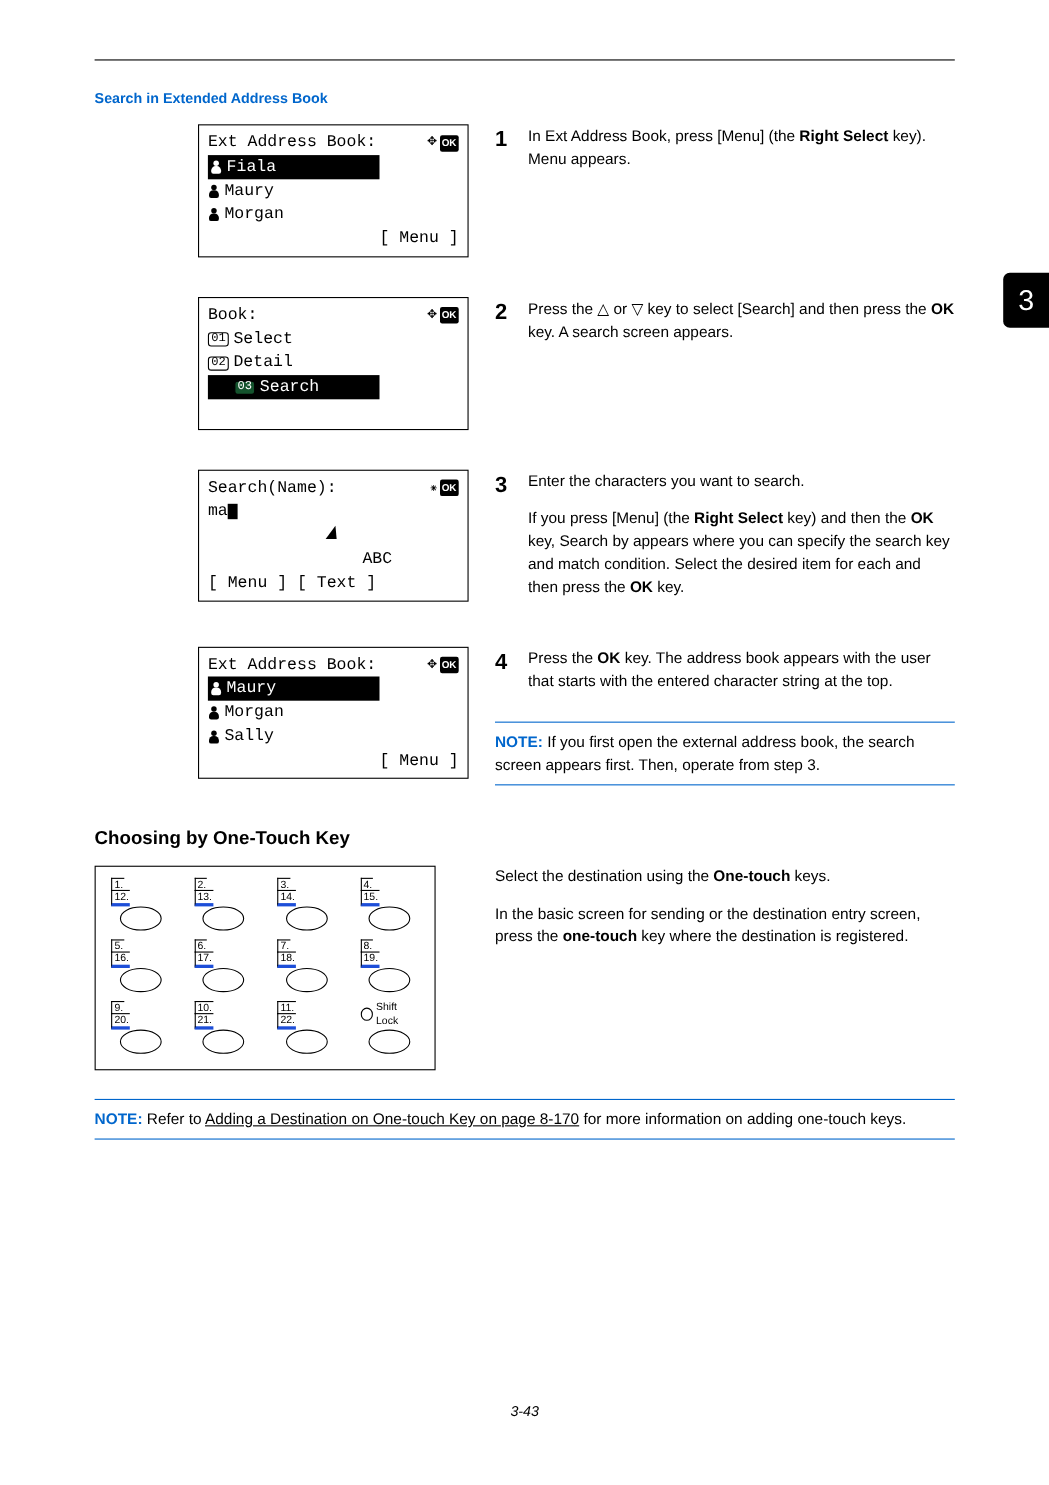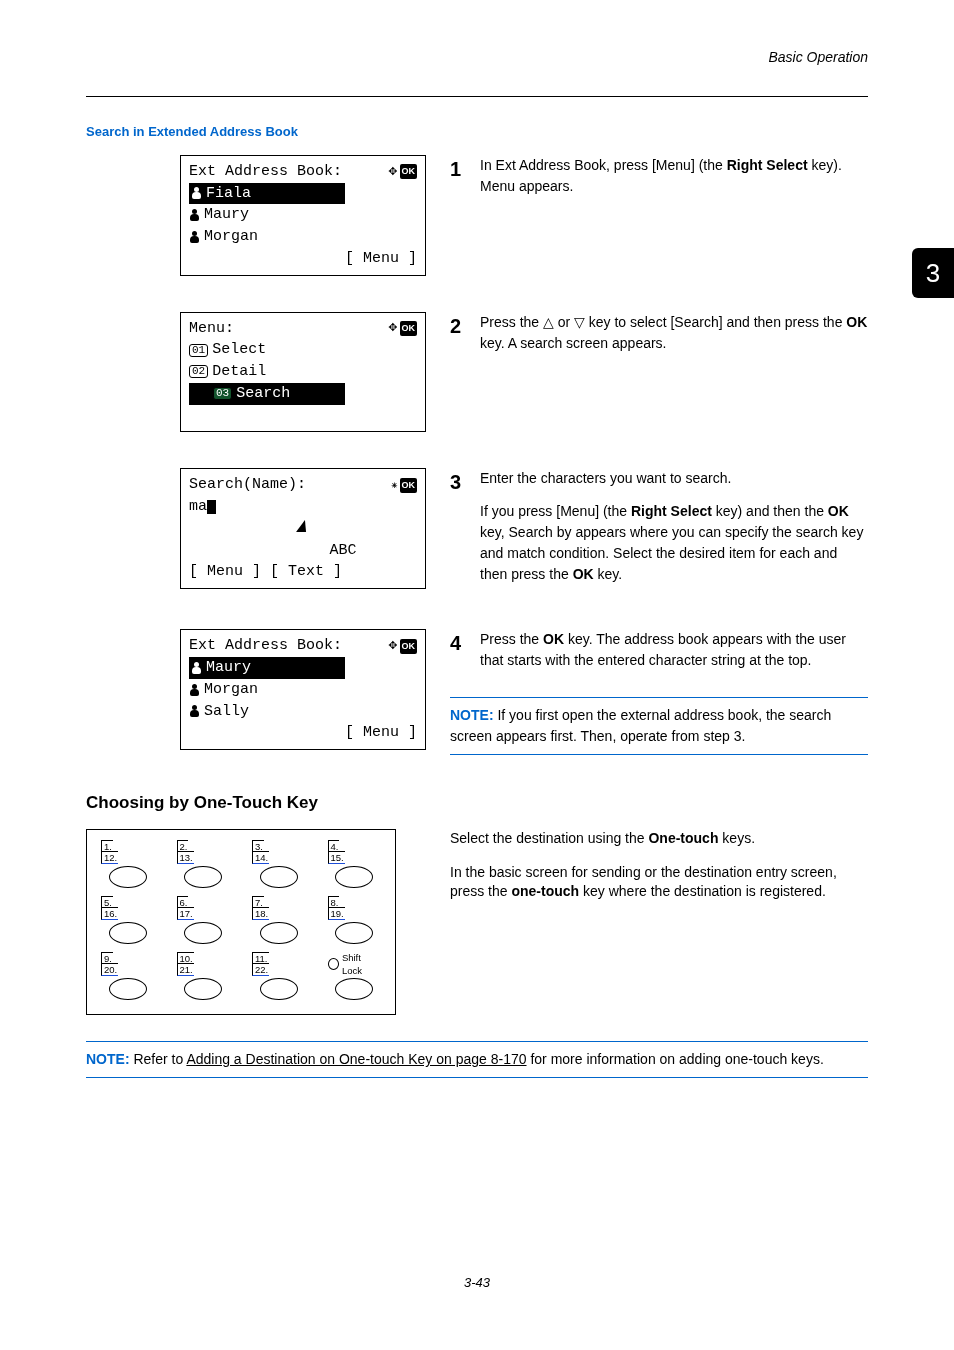--- a/index.html
+++ b/index.html
@@ -124,41 +124,40 @@
   .keypad-box {
     border: 1px solid #000;
     width: 310px;
     padding: 10px 14px 14px 14px;
     margin-left: 0;
     font-family: Arial, sans-serif;
   }
   .kp-row { display: flex; gap: 22px; margin-bottom: 2px; }
   .kp-label-group { position: relative; width: 54px; height: 24px; font-size: 9.5px; }
   .kp-top { position: absolute; top: 0; left: 0; border-top: 1px solid #000; border-left: 1px solid #000; padding: 0 1px 0 2px; line-height: 11px; }
-  .kp-bot { position: absolute; top: 11px; left: 0; border-top: 1px solid #000; border-left: 1px solid #000; border-bottom: 1px solid #1d4ed8; padding: 0 1px 0 2px; line-height: 11px; }
+  .kp-bot { position: absolute; top: 11px; left: 0; border-top: 1px solid #000; border-left: 1px solid #000; border-bottom: 3px solid #1d4ed8; padding: 0 1px 0 2px; line-height: 11px; }
   .kp-btn-row { display: flex; gap: 22px; margin-bottom: 8px; }
   .kp-btn-wrap { width: 54px; display:flex; justify-content:center;}
   .kp-btn {
     width: 38px; height: 22px;
     border: 1px solid #000;
     border-radius: 50%;
   }
   .kp-side { font-size: 9.5px; display:flex; align-items:center; }
   .kp-side-circle { width: 12px; height: 12px; border: 1px solid #000; border-radius: 50%; margin-right: 3px; }
   .footer-pg { text-align: center; font-style: italic; font-size: 13px; position: absolute; bottom: 58px; left: 0; right: 0; }
   .hr-thin { border: none; border-top: 1px solid #000; margin: 6px 0 26px 0; }
   .cursor-block { display: inline-block; width: 9px; height: 14px; background: #000; vertical-align: middle; }
   .signal-icon { display:inline-block; width:0; height:0; border-left:5px solid transparent; border-right:5px solid transparent; border-bottom:12px solid #000; transform: skewX(-18deg); margin: 0 auto;}
   .lcd-center { text-align:center; }
 </style>
 </head>
 <body>
 
 <div class="page">
-  <div class="header-right">Basic Operation</div>
   <hr class="hr-thin">
 
   <div class="section-link">Search in Extended Address Book</div>
 
   <div class="two-col">
     <div class="left-col">
       <div class="lcd">
         <div class="lcd-title">
           <span>Ext Address Book:</span>
           <span class="nav-ok">
@@ -181,21 +180,21 @@
           <p><span>In Ext Address Book, press [Menu] (the </span><b>Right Select</b><span> key). Menu appears.</span></p>
         </div>
       </div>
     </div>
   </div>
 
   <div class="two-col">
     <div class="left-col">
       <div class="lcd">
         <div class="lcd-title">
-          <span>Menu:</span>
+          <span>Book:</span>
           <span class="nav-ok">
               <span class="nav-glyph">✥</span>
               <span class="ok-badge">OK</span>
             </span>
         </div>
         <div class="lcd-row"><span class="num-badge">01</span><span>Select</span></div>
         <div class="lcd-row"><span class="num-badge">02</span><span>Detail</span></div>
         <div class="lcd-row"><span class="lcd-hl-full"><span class="num-badge inv">03</span><span>Search</span></span></div>
         <div class="lcd-row">&nbsp;</div>
       </div>

